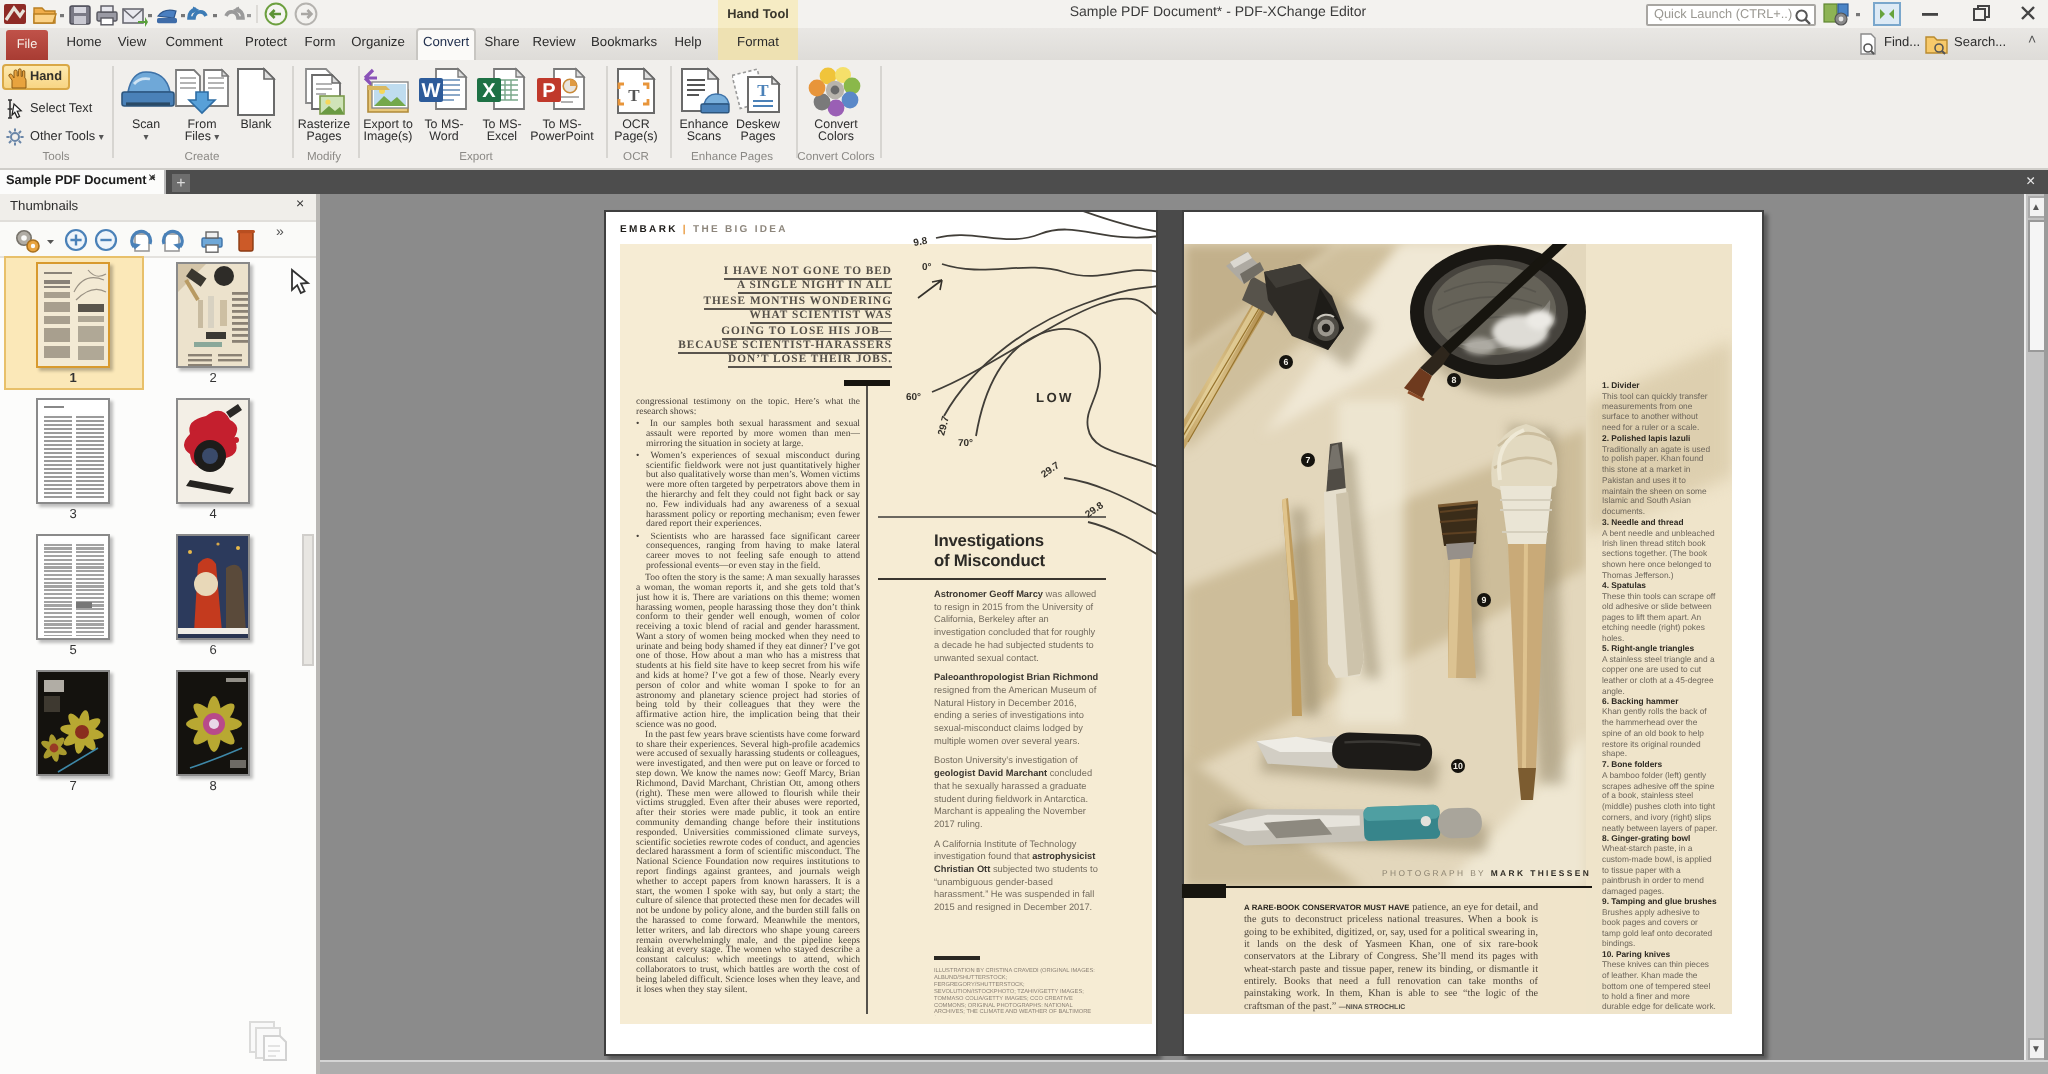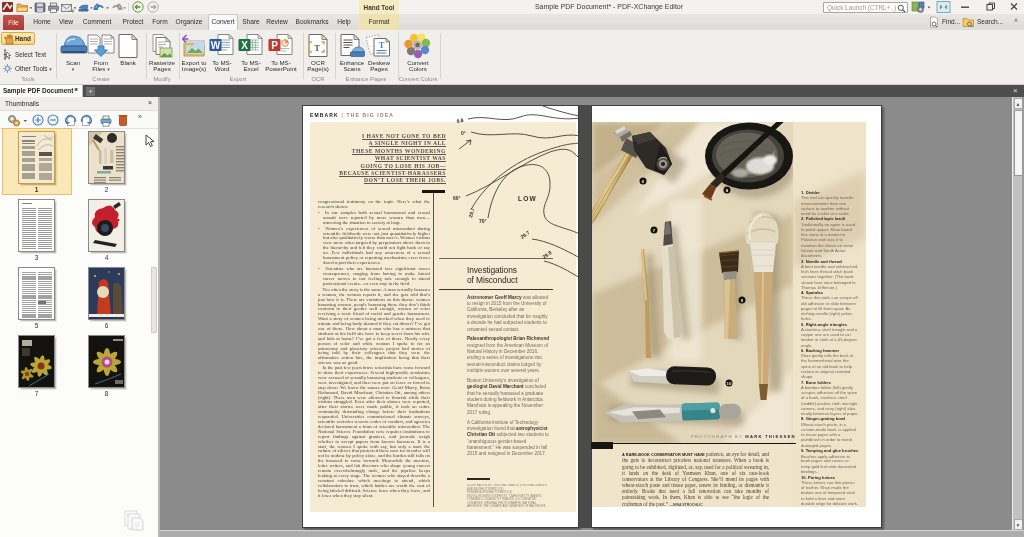--- a/index.html
+++ b/index.html
@@ -535,21 +535,21 @@
         </div>
       </div>
       <style>
         #pageL p { margin:0 0 2.4px 0; }
         #pageL p.bu { padding-left:10px; text-indent:-10px; }
         #pageL p.ind { margin-bottom:0; text-indent:9px; }
       </style>
 
       <div class="abs" style="left:136px;top:151.5px;width:114px;height:0.7px;background:#6b675f;"></div>
       <div class="abs" style="left:136px;top:183px;width:114px;height:1px;background:#3a362f;"></div>
-      <div class="abs" style="left:164px;top:160px;font-size:8.4px;font-weight:normal;color:#2c2a26;line-height:9.6px;letter-spacing:-0.1px;">Investigations<br>of Misconduct</div>
+      <div class="abs" style="left:164px;top:160px;font-size:8.4px;font-weight:bold;color:#2c2a26;line-height:9.6px;letter-spacing:-0.1px;">Investigations<br>of Misconduct</div>
       <div class="abs" style="left:164px;top:188px;width:83px;height:185px;overflow:hidden;">
         <div style="width:166px;transform:scale(0.5);transform-origin:0 0;font-size:9.3px;line-height:12.7px;color:#746c5f;">
           <p style="margin:0 0 7px 0;"><b style="color:#3b3731;">Astronomer Geoff Marcy</b> was allowed to resign in 2015 from the University of California, Berkeley after an investigation concluded that for roughly a decade he had subjected students to unwanted sexual contact.</p>
           <p style="margin:0 0 7px 0;"><b style="color:#3b3731;">Paleoanthropologist Brian Richmond</b> resigned from the American Museum of Natural History in December 2016, ending a series of investigations into sexual-misconduct claims lodged by multiple women over several years.</p>
           <p style="margin:0 0 7px 0;">Boston University’s investigation of <b style="color:#3b3731;">geologist David Marchant</b> concluded that he sexually harassed a graduate student during fieldwork in Antarctica. Marchant is appealing the November 2017 ruling.</p>
           <p style="margin:0;">A California Institute of Technology investigation found that <b style="color:#3b3731;">astrophysicist Christian Ott</b> subjected two students to “unambiguous gender-based harassment.” He was suspended in fall 2015 and resigned in December 2017.</p>
         </div>
       </div>
       <div class="abs" style="left:164px;top:371.5px;width:23px;height:2px;background:#2a2722;"></div>
       <div class="abs" style="left:164px;top:378px;width:82px;height:24px;overflow:hidden;">

